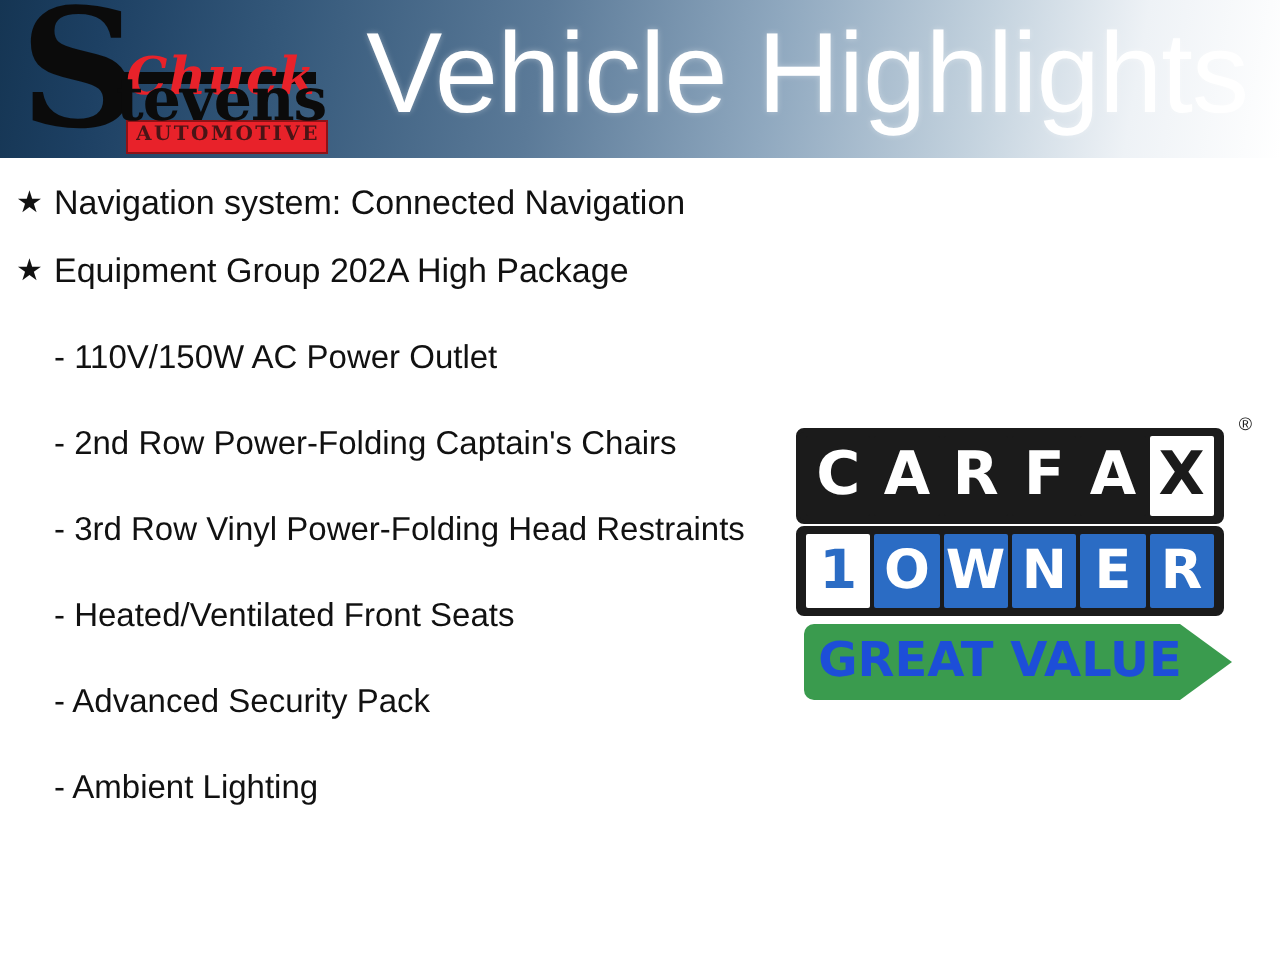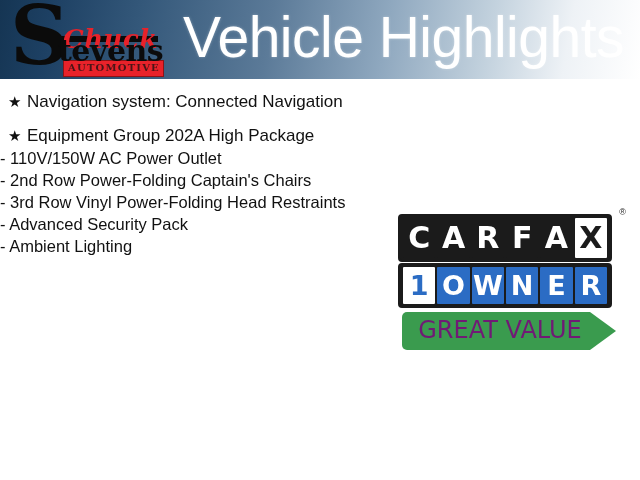--- a/index.html
+++ b/index.html
@@ -157,20 +157,22 @@
   .row.bullet:first-child { margin-top: 12px; }
   .row .star {
     position: absolute;
     left: 8px;
     top: 0;
     font-size: 15px;
     line-height: 22px;
     color: #111111;
   }
   .row.sub {
+    padding-left: 27px;
+    margin-top: 21px;
     font-size: 16.5px;
   }
 
   
   .carfax {
     position: absolute;
     left: 398px;
     top: 126px;
     width: 228px;
     height: 145px;
@@ -254,23 +256,23 @@
     clip-path: polygon(0 6px, 0 0, 188px 0, 214px 50%, 188px 100%, 0 100%, 0 calc(100% - 6px));
   }
   .cf-banner-text {
     position: absolute;
     left: 0; top: 0;
     width: 196px;
     height: 35px;
     display: flex;
     align-items: center;
     justify-content: center;
-    color: #701a75;
+    color: #1d4ed8;
     font-family: "DejaVu Sans", sans-serif;
-    font-weight: 400;
+    font-weight: 700;
     font-size: 24px;
     line-height: 24px;
     letter-spacing: 0px;
   }
 </style>
 </head>
 <body>
 
 <div class="header">
 
@@ -293,20 +295,21 @@
       <span class="star">★</span>
       <span>Navigation system: Connected Navigation</span>
     </li>
     <li class="row bullet">
       <span class="star">★</span>
       <span>Equipment Group 202A High Package</span>
     </li>
     <li class="row sub">- 110V/150W AC Power Outlet</li>
     <li class="row sub">- 2nd Row Power-Folding Captain's Chairs</li>
     <li class="row sub">- 3rd Row Vinyl Power-Folding Head Restraints</li>
+    <li class="row sub">- Heated/Ventilated Front Seats</li>
     <li class="row sub">- Advanced Security Pack</li>
     <li class="row sub">- Ambient Lighting</li>
   </ul>
 
   <div class="carfax">
     <div class="cf-reg">®</div>
 
     <div class="cf-rowbox cf-top">
       <div class="cf-cell">C</div>
       <div class="cf-cell">A</div>

